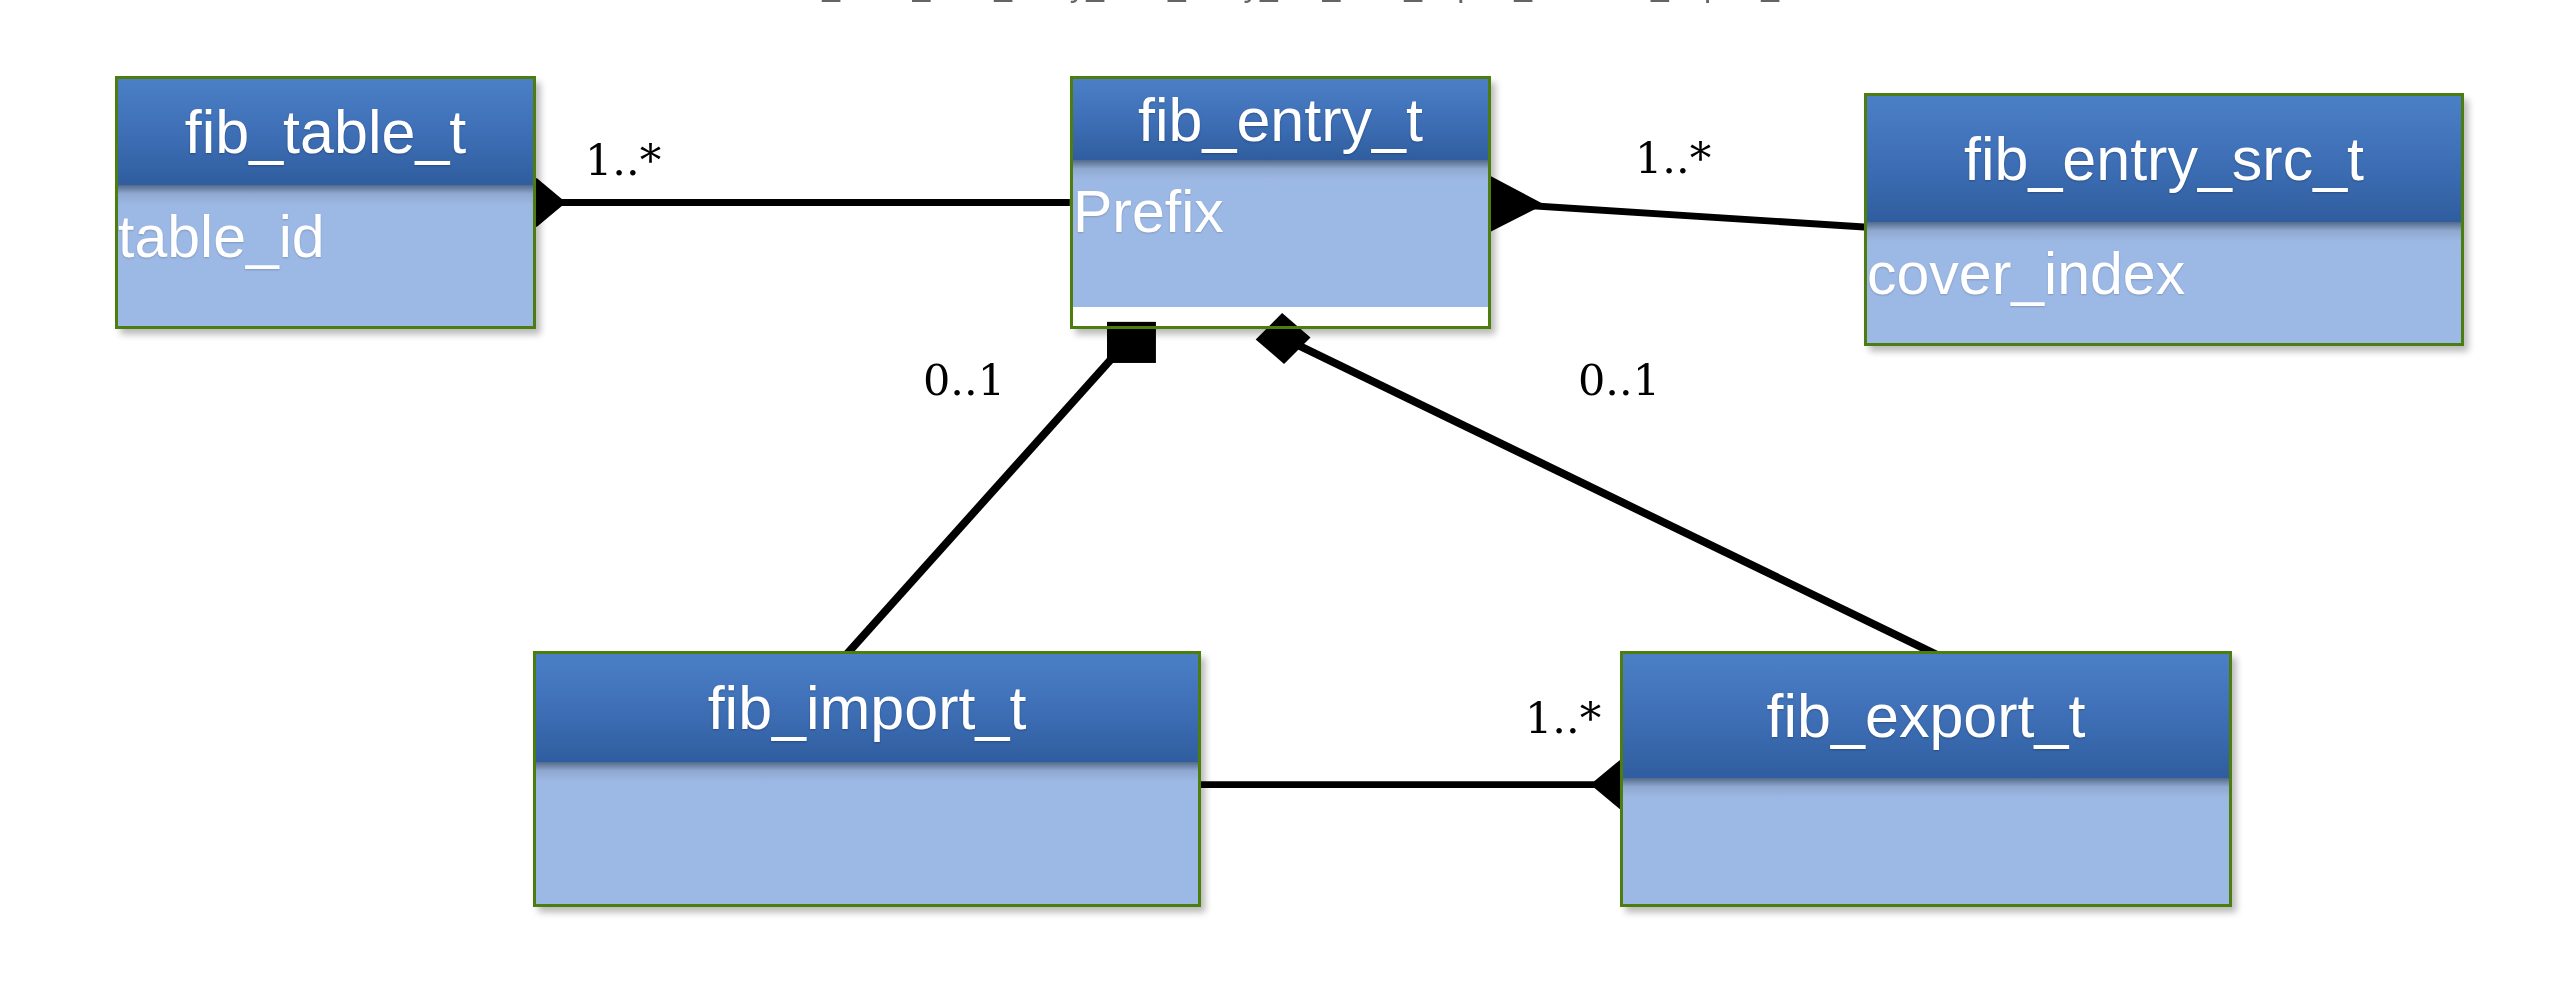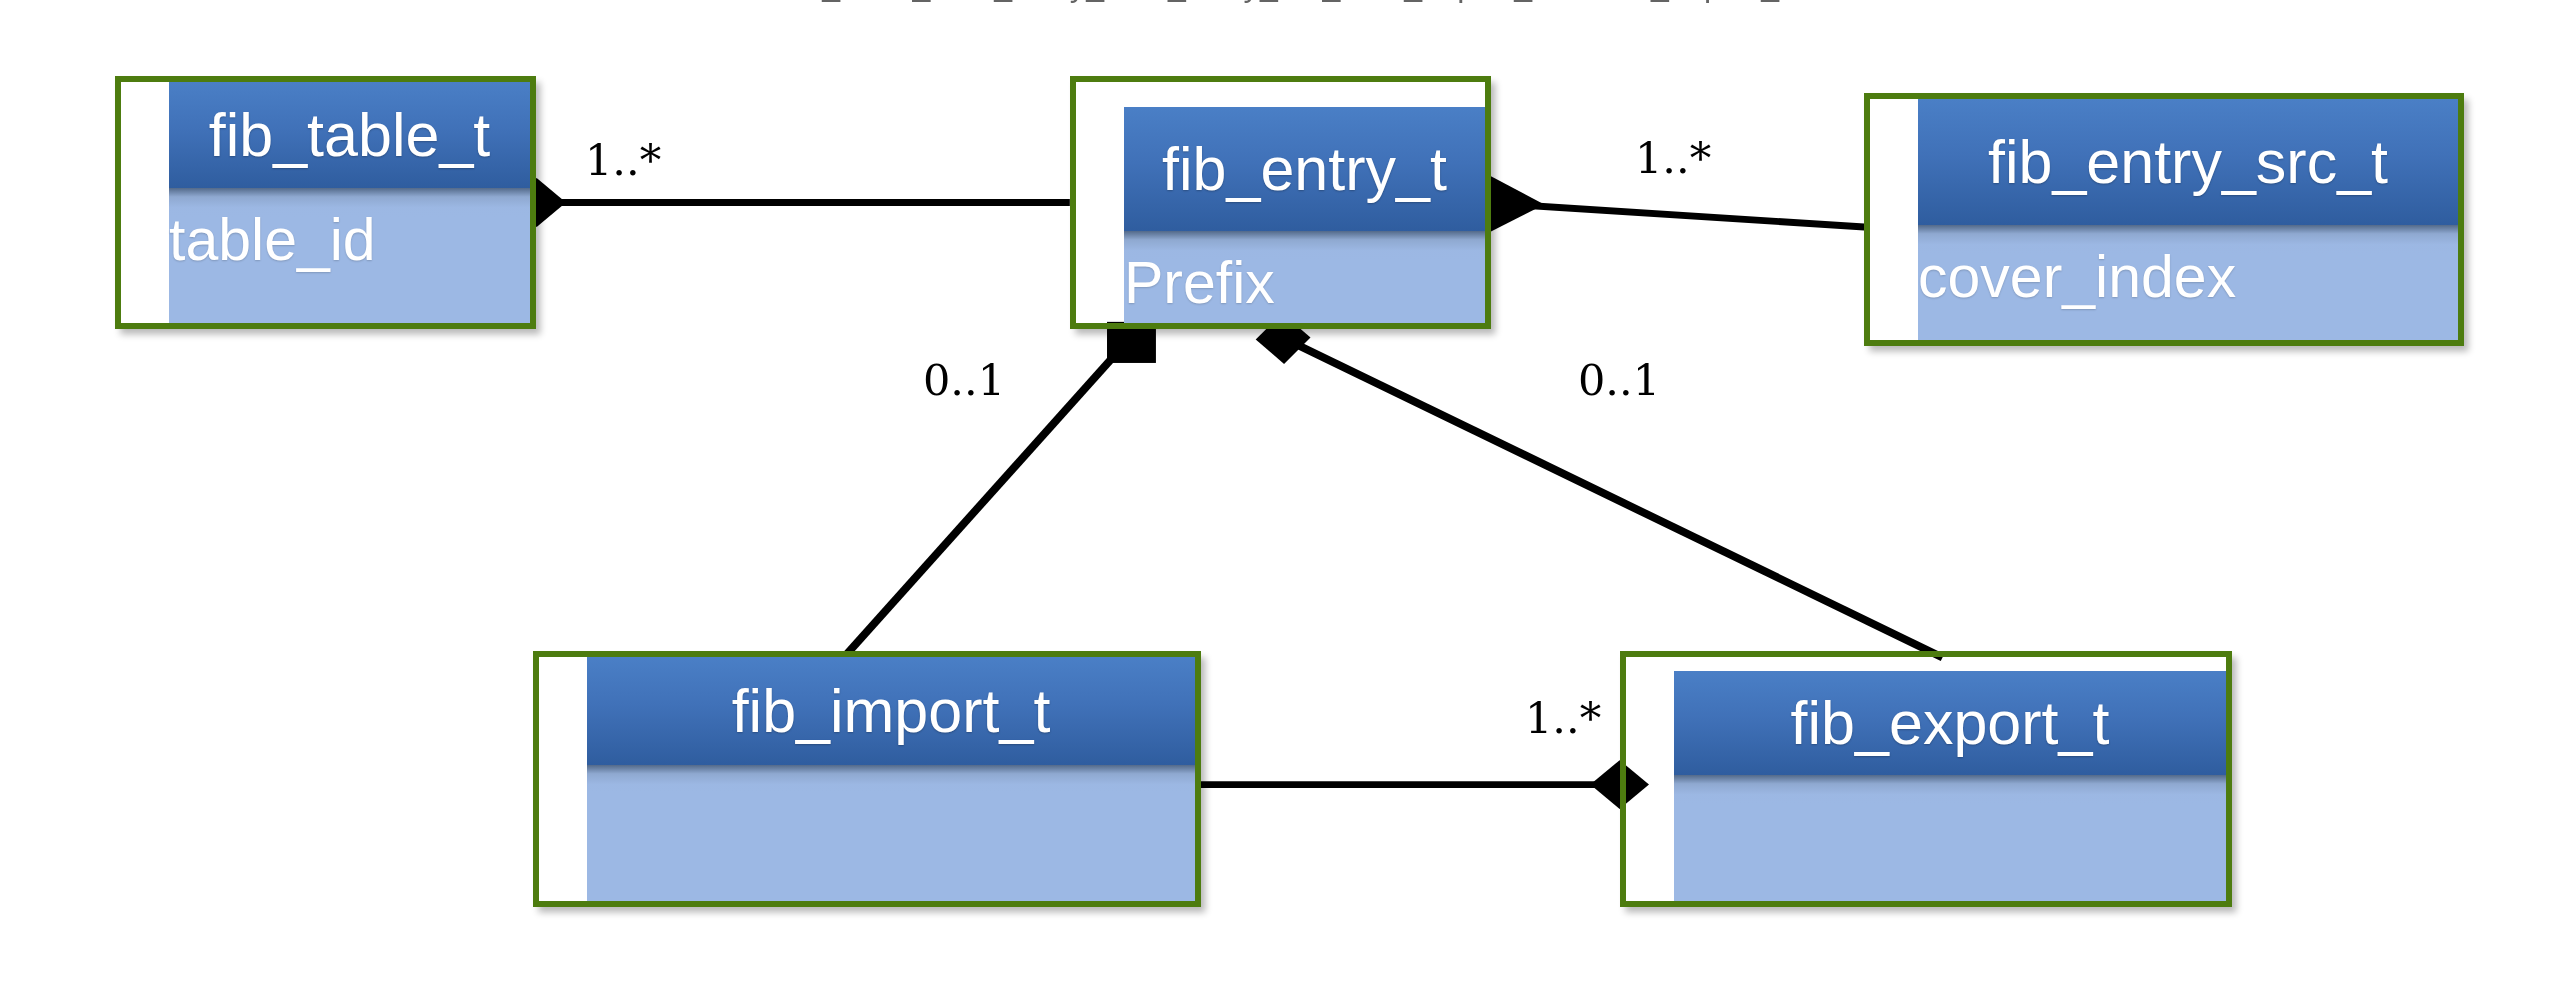--- a/index.html
+++ b/index.html
@@ -32,24 +32,23 @@
     letter-spacing: 0.5px;
     text-align: center;
     white-space: nowrap;
     opacity: 0.85;
   }
 
   
   .uml-box {
     position: absolute;
     box-sizing: border-box;
-    border: 6px solid #4d7c0f;
+    border: 3px solid #4d7c0f;
     box-shadow: 4.9px 5.9px 6.9px rgba(0,0,0,0.28);
     overflow: hidden;
-    padding-left: 48px;
   }
   .uml-header {
     position: relative;
     box-sizing: border-box;
     width: 100%;
     background: linear-gradient(to bottom, #4a7fc6 0%, #4071b8 45%, #2f5d9f 100%);
     color: #ffffff;
     display: flex;
     align-items: center;
     justify-content: center;
@@ -137,21 +136,21 @@
   <div class="uml-box" style="left:115px; top:76px; width:421px; height:253px;">
     <div class="uml-header" style="height:106px;">
       <span>fib_table_t</span>
     </div>
     <div class="uml-body" style="height:147px;">
       <span>table_id</span>
     </div>
   </div>
 
   <div class="uml-box" style="left:1070px; top:76px; width:421px; height:253px;">
-    <div class="uml-header" style="height:124px;margin-top:25px;">
+    <div class="uml-header" style="height:81px;">
       <span>fib_entry_t</span>
     </div>
     <div class="uml-body" style="height:147px;">
       <span>Prefix</span>
     </div>
   </div>
 
   <div class="uml-box" style="left:1864px; top:93px; width:600px; height:253px;">
     <div class="uml-header" style="height:126px;">
       <span>fib_entry_src_t</span>
@@ -164,21 +163,21 @@
   <div class="uml-box" style="left:533px; top:651px; width:668px; height:256px;">
     <div class="uml-header" style="height:108px;">
       <span>fib_import_t</span>
     </div>
     <div class="uml-body" style="height:149px;">
       <span></span>
     </div>
   </div>
 
   <div class="uml-box" style="left:1620px; top:651px; width:612px; height:256px;">
-    <div class="uml-header" style="height:104px;margin-top:14px;">
+    <div class="uml-header" style="height:124px;">
       <span>fib_export_t</span>
     </div>
     <div class="uml-body" style="height:149px;">
       <span></span>
     </div>
   </div>
 
   <div class="mult-label" style="left:585px; top:139px;">1..*</div>
 
   <div class="mult-label" style="left:1635px; top:137px;">1..*</div>

